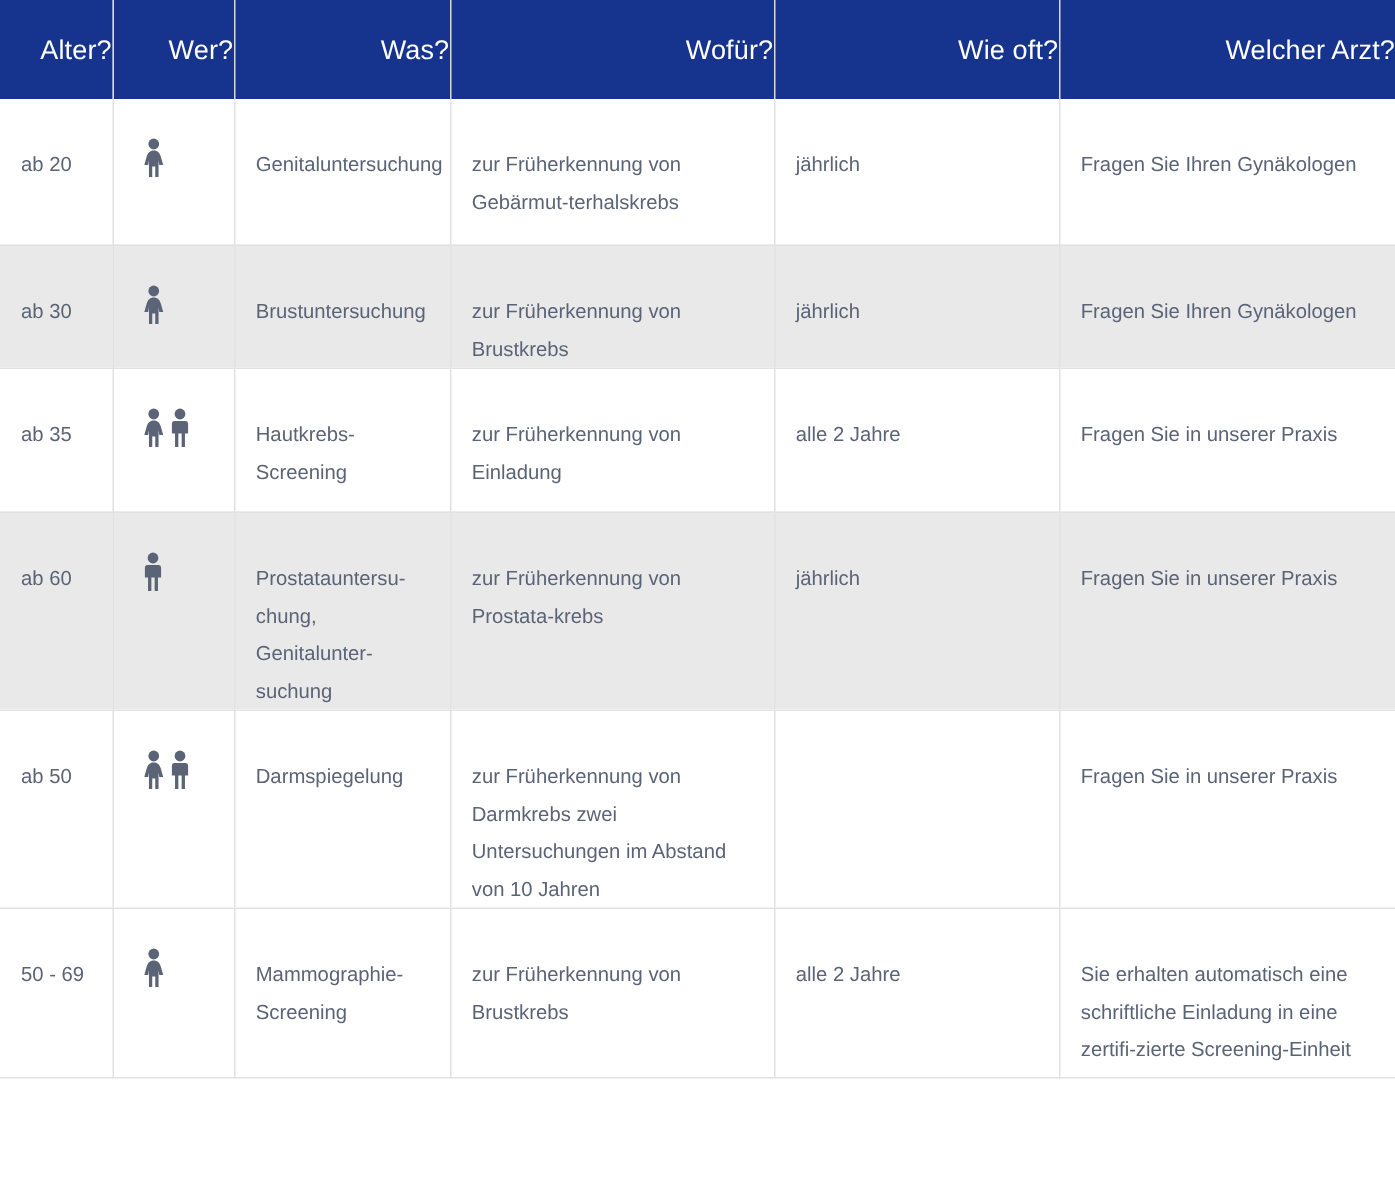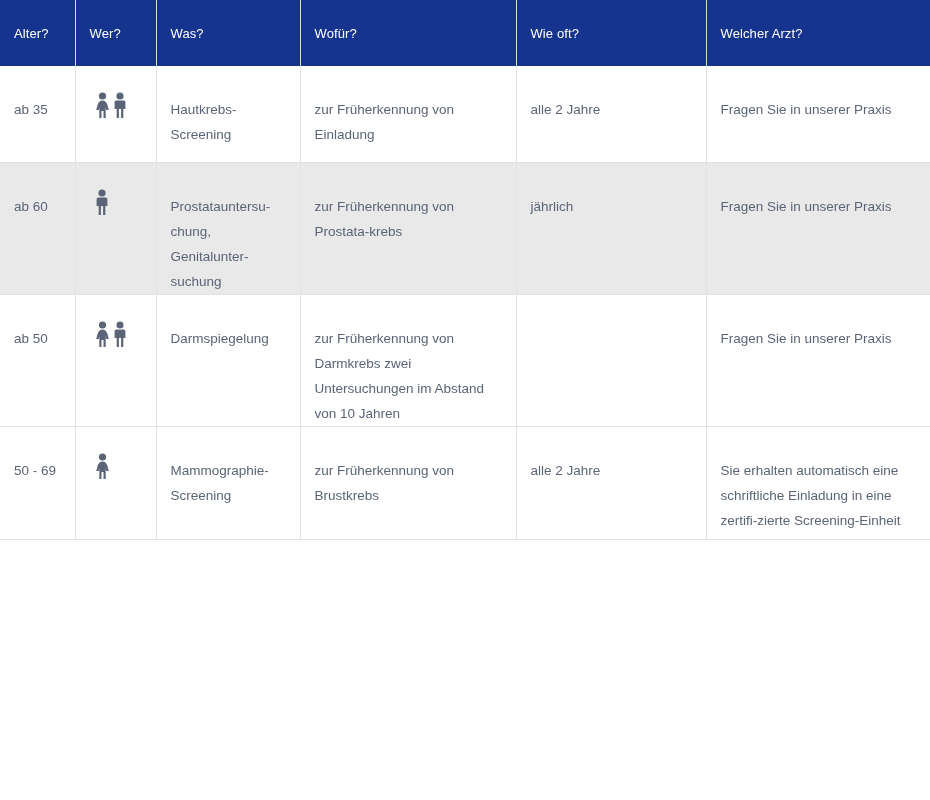--- a/index.html
+++ b/index.html
@@ -24,23 +24,23 @@
   .screening-table col.c-alter   { width: 75px;  }
   .screening-table col.c-wer     { width: 81px;  }
   .screening-table col.c-was     { width: 144px; }
   .screening-table col.c-wofuer  { width: 216px; }
   .screening-table col.c-wieoft  { width: 190px; }
   .screening-table col.c-arzt    { width: 224px; }
 
   thead th {
     background: #16348d;
     color: #ffffff;
-    font-size: 13px;
+    font-size: 18px;
     font-weight: normal;
-    text-align: left;
+    text-align: right;
     padding: 0 0 0 14px;
     height: 66px;
     vertical-align: middle;
     border-right: 1px solid #d8d8d8;
     box-sizing: border-box;
     letter-spacing: 0.1px;
   }
   thead th:last-child { border-right: none; }
 
   tbody td {
@@ -92,21 +92,51 @@
       <th><span class="hdr-label">Wer?</span></th>
       <th><span class="hdr-label">Was?</span></th>
       <th><span class="hdr-label">Wofür?</span></th>
       <th><span class="hdr-label">Wie oft?</span></th>
       <th><span class="hdr-label">Welcher Arzt?</span></th>
     </tr>
   </thead>
 
   <tbody>
 
-
+    <tr class="r1">
+      <td class="cell-alter">ab 20</td>
+      <td class="cell-wer">
+        <span class="people">
+          <svg class="person" width="17" height="26" viewBox="0 0 17 26" aria-hidden="true">
+            <circle cx="8.5" cy="4" r="3.6" fill="#5b6477"></circle>
+            <path d="M8.5 8.4c-2.6 0-4 1.6-4.8 4.2L2.2 18h2.6l.5-3.2V26h2.2v-7h2v7h2.2V14.8L12.2 18h2.6l-1.5-5.4c-.8-2.6-2.2-4.2-4.8-4.2z" fill="#5b6477"></path>
+          </svg>
+        </span>
+      </td>
+      <td>Genitaluntersuchung</td>
+      <td>zur Früherkennung von Gebärmut-terhalskrebs</td>
+      <td>jährlich</td>
+      <td>Fragen Sie Ihren Gynäkologen</td>
+    </tr>
+
+    <tr class="r2 alt">
+      <td class="cell-alter">ab 30</td>
+      <td class="cell-wer">
+        <span class="people">
+          <svg class="person" width="17" height="26" viewBox="0 0 17 26" aria-hidden="true">
+            <circle cx="8.5" cy="4" r="3.6" fill="#5b6477"></circle>
+            <path d="M8.5 8.4c-2.6 0-4 1.6-4.8 4.2L2.2 18h2.6l.5-3.2V26h2.2v-7h2v7h2.2V14.8L12.2 18h2.6l-1.5-5.4c-.8-2.6-2.2-4.2-4.8-4.2z" fill="#5b6477"></path>
+          </svg>
+        </span>
+      </td>
+      <td>Brustuntersuchung</td>
+      <td>zur Früherkennung von Brustkrebs</td>
+      <td>jährlich</td>
+      <td>Fragen Sie Ihren Gynäkologen</td>
+    </tr>
 
     <tr class="r3">
       <td class="cell-alter">ab 35</td>
       <td class="cell-wer">
         <span class="people">
           <svg class="person" width="17" height="26" viewBox="0 0 17 26" aria-hidden="true">
             <circle cx="8.5" cy="4" r="3.6" fill="#5b6477"></circle>
             <path d="M8.5 8.4c-2.6 0-4 1.6-4.8 4.2L2.2 18h2.6l.5-3.2V26h2.2v-7h2v7h2.2V14.8L12.2 18h2.6l-1.5-5.4c-.8-2.6-2.2-4.2-4.8-4.2z" fill="#5b6477"></path>
           </svg>
           <svg class="person" width="16" height="26" viewBox="0 0 16 26" aria-hidden="true">

